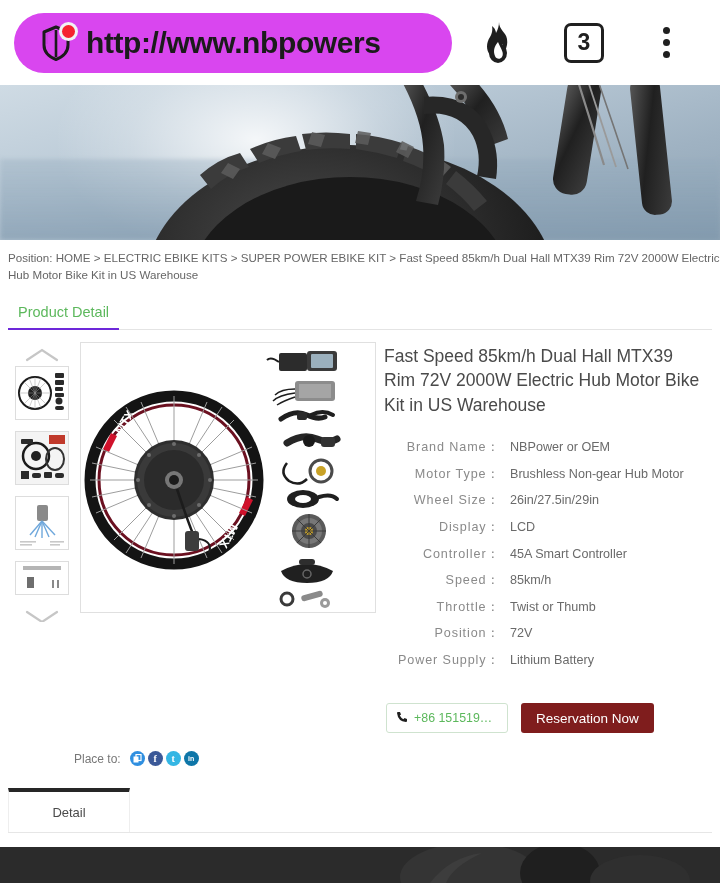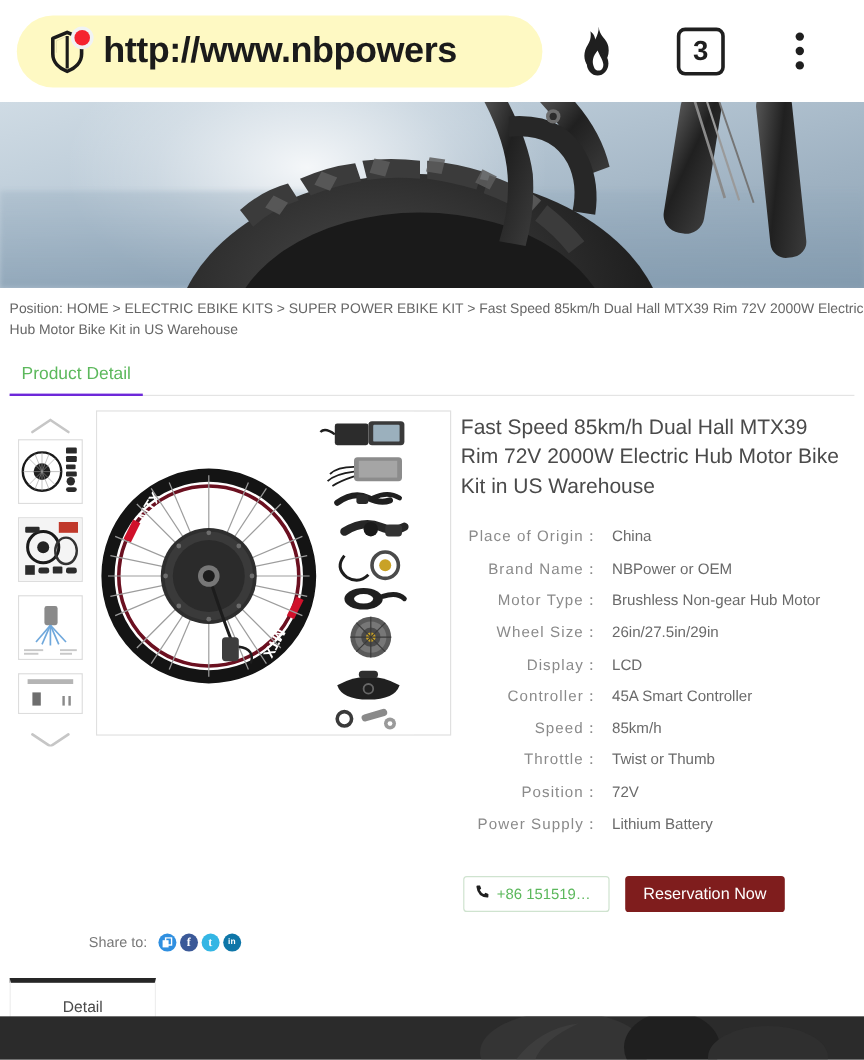--- a/index.html
+++ b/index.html
@@ -15,21 +15,21 @@
     height: 85px;
     background: #ffffff;
     display: flex;
     align-items: center;
     padding: 0 14px;
     gap: 6px;
   }
   .omnibox {
     flex: 0 0 438px;
     height: 60px;
-    background: #fef9c3;
+    background: #d946ef;
     border-radius: 30px;
     display: flex;
     align-items: center;
     padding: 0 14px 0 22px;
     overflow: hidden;
     text-align: center;
   }
   .shield-wrap { position: relative; flex: none; width: 40px; height: 40px; }
   .shield-wrap svg { display: block; }
   .red-dot {
@@ -559,24 +559,20 @@
           <circle cx="244" cy="260" r="2" fill="#fff"></circle>
         </g>
       </svg>
     </div>
   </div>
 
   <div class="info">
     <h1 class="product-title">Fast Speed 85km/h Dual Hall MTX39 Rim 72V 2000W Electric Hub Motor Bike Kit in US Warehouse</h1>
 
     <div class="spec-row">
-      <span class="spec-label"><span>Place of Origin</span><span>：</span></span>
-      <span class="spec-value">China</span>
-    </div>
-    <div class="spec-row">
       <span class="spec-label"><span>Brand Name</span><span>：</span></span>
       <span class="spec-value">NBPower or OEM</span>
     </div>
     <div class="spec-row">
       <span class="spec-label"><span>Motor Type</span><span>：</span></span>
       <span class="spec-value">Brushless Non-gear Hub Motor</span>
     </div>
     <div class="spec-row">
       <span class="spec-label"><span>Wheel Size</span><span>：</span></span>
       <span class="spec-value">26in/27.5in/29in</span>
@@ -614,21 +610,21 @@
           </svg>
         </span>
         <span class="phone-num">+86 151519801...</span>
       </div>
       <button class="btn-reserve">Reservation Now</button>
     </div>
   </div>
 </div>
 
 <div class="share-row">
-  <span class="share-label">Share to:</span>
+  <span class="share-label">Place to:</span>
   <span class="share-icons">
     <span class="share-icon" style="background:#2f8fe0">
       <svg width="9" height="9" viewBox="0 0 9 9">
           <rect x="0.5" y="2.5" width="5" height="6" fill="#fff"></rect>
           <rect x="3" y="0.5" width="5" height="6" fill="none" stroke="#fff" stroke-width="1.2"></rect>
         </svg>
     </span>
     <span class="share-icon" style="background:#3b5998">f</span>
     <span class="share-icon" style="background:#34b6e4">t</span>
     <span class="share-icon" style="background:#0e76a8;font-size:7px;font-family:'Liberation Sans',sans-serif">in</span>

